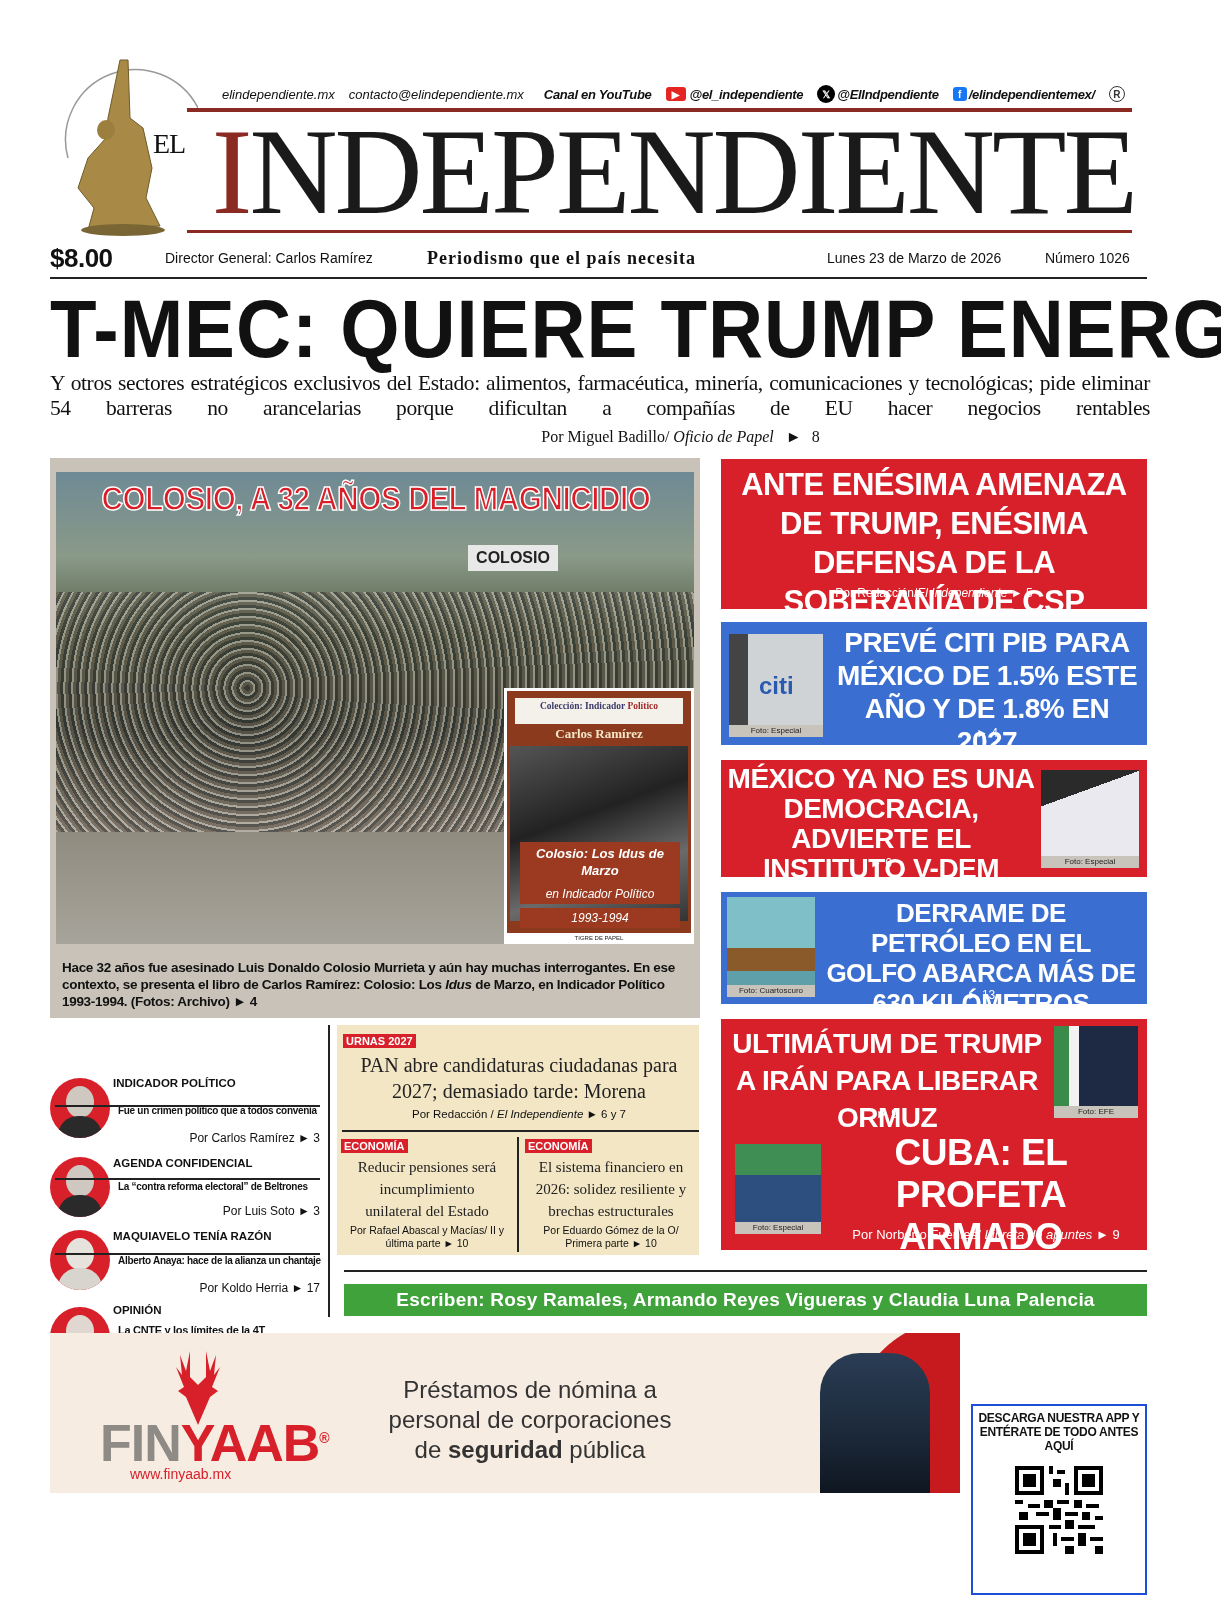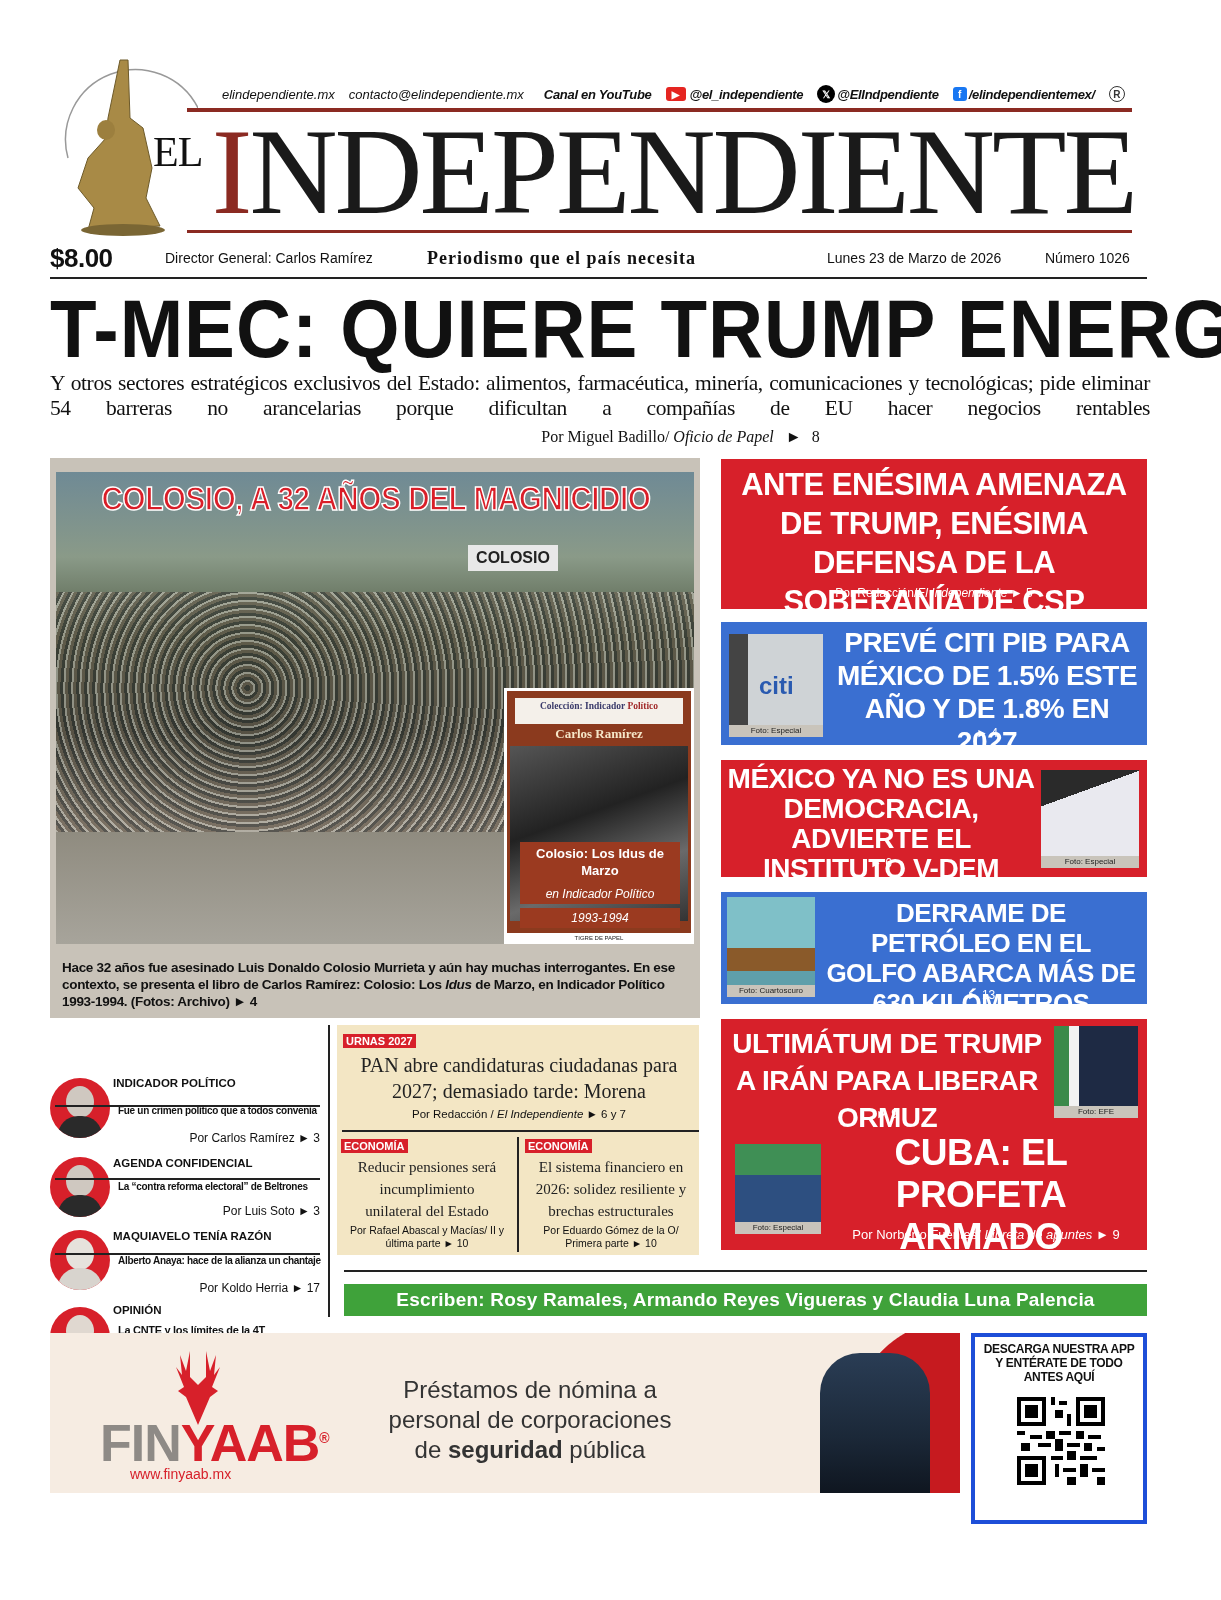--- a/index.html
+++ b/index.html
@@ -10,21 +10,21 @@
   .statue { left: 48px; top: 48px; width: 150px; height: 190px; }
   .topline { left: 222px; top: 84px; width: 940px; height: 20px; font-size: 13px; font-style: italic; display: flex; align-items: center; gap: 14px; white-space: nowrap; }
   .topline .cond { font-weight: bold; letter-spacing: -0.3px; }
   .ico { display: inline-flex; align-items: center; justify-content: center; border-radius: 3px; color: #fff; font-size: 10px; font-style: normal; font-weight: bold; }
   .yt { width: 20px; height: 14px; background: #e52521; }
   .xi { width: 18px; height: 18px; background: #000; border-radius: 50%; }
   .fb { width: 14px; height: 14px; background: #1877f2; }
   .reg { width: 16px; height: 16px; border: 1.5px solid #333; border-radius: 50%; color: #333; font-size: 10px; font-style: normal; }
   .redrule { left: 187px; top: 108px; width: 945px; height: 4px; background: #8b2a22; }
   .redrule2 { left: 187px; top: 230px; width: 945px; height: 3px; background: #8b2a22; }
-  .el { left: 153px; top: 128px; font-family: "Liberation Serif", serif; font-size: 42px; color: #111; letter-spacing: -1px; }
+  .el { left: 153px; top: 128px; font-family: "Liberation Serif", serif; font-size: 28px; color: #111; letter-spacing: -1px; }
   .mastname { left: 190px; top: 112px; width: 945px; height: 120px; font-family: "Liberation Serif", serif; font-size: 122px; line-height: 120px; letter-spacing: -3px; white-space: nowrap; color: #1a1a1a; text-align: right; }
   .mastname .cap { color: #8b2a22; }
 
   .infobar { left: 50px; top: 243px; width: 1097px; height: 30px; display: flex; align-items: center; }
   .price { font-size: 26px; font-weight: bold; width: 115px; letter-spacing: -0.5px; }
   .director { font-size: 14px; width: 262px; }
   .slogan { font-family: "Liberation Serif", serif; font-weight: bold; font-size: 18px; letter-spacing: 1px; width: 400px; }
   .datel { font-size: 14px; width: 218px; }
   .number { font-size: 14px; }
   .infoline { left: 50px; top: 277px; width: 1097px; height: 2px; background: #222; }
@@ -37,21 +37,21 @@
   .lead { left: 50px; top: 458px; width: 650px; height: 560px; background: #c8c2b8; }
   .photo { left: 56px; top: 472px; width: 638px; height: 472px; background: linear-gradient(180deg, #6f8a95 0%, #8a9a88 18%, #4f5a44 35%, #3c4438 55%, #8e8a7e 75%, #a7a49b 100%); overflow: hidden; }
   .crowd { position: absolute; left: 0; top: 120px; width: 100%; height: 240px; background: repeating-radial-gradient(circle at 30% 40%, #2b2b2b 0 3px, #6b5c4e 3px 6px, #cfcac0 6px 8px); opacity: 0.55; }
   .photo-title { left: 66px; top: 480px; width: 620px; text-align: center; font-weight: bold; font-size: 33px; color: #d91e28; letter-spacing: -0.5px; -webkit-text-stroke: 1.5px #fff; transform: scaleX(0.9); white-space: nowrap; }
   .banner-sign { left: 468px; top: 545px; width: 90px; height: 26px; background: #e8e8e8; color: #222; font-weight: bold; font-size: 16px; text-align: center; line-height: 26px; }
   .book { left: 504px; top: 688px; width: 190px; height: 256px; background: #8b3a1e; border: 3px solid #fff; }
   .book-top { left: 515px; top: 698px; width: 168px; height: 26px; background: #f4f0ea; font-family: "Liberation Serif", serif; font-weight: bold; font-size: 9.5px; color: #3a3a6a; text-align: center; padding-top: 3px; }
   .book-top .pol { color: #a12a2a; }
   .book-author { left: 504px; top: 726px; width: 190px; text-align: center; font-family: "Liberation Serif", serif; font-weight: bold; font-size: 13px; color: #f5e6c8; }
   .book-photo { left: 510px; top: 746px; width: 178px; height: 175px; background: linear-gradient(160deg, #555 0%, #222 40%, #6a6a6a 70%, #333 100%); }
-  .book-t1 { left: 520px; top: 842px; width: 160px; height: 42px; background: #9b3a20; color: #fff; font-weight: bold; font-size: 13px; text-align: center; line-height: 17px; padding-top: 3px; }
+  .book-t1 { left: 520px; top: 842px; width: 160px; height: 42px; background: #9b3a20; color: #fff; font-style: italic; font-weight: bold; font-size: 13px; text-align: center; line-height: 17px; padding-top: 3px; }
   .book-t2 { left: 520px; top: 884px; width: 160px; height: 20px; background: #9b3a20; color: #fff; font-style: italic; font-size: 12px; text-align: center; line-height: 20px; }
   .book-t3 { left: 520px; top: 908px; width: 160px; height: 20px; background: #9b3a20; color: #fff; font-style: italic; font-size: 12px; text-align: center; line-height: 20px; }
   .book-foot { left: 504px; top: 933px; width: 190px; text-align: center; font-size: 6px; color: #222; background: #fff; height: 11px; line-height: 11px; }
   .lead-caption { left: 62px; top: 959px; width: 628px; font-size: 13.5px; font-weight: bold; line-height: 17px; letter-spacing: -0.3px; }
 
   
   .card { color: #fff; }
   .red { background: #d7202a; }
   .blue { background: #3a6fd1; }
   .card-title { font-weight: bold; text-align: center; transform-origin: center; letter-spacing: -0.5px; }
@@ -81,21 +81,21 @@
   
   .ad { left: 50px; top: 1333px; width: 910px; height: 160px; background: #f6ece2; overflow: hidden; }
   .ad-red { position: absolute; right: 0; top: 0; width: 200px; height: 160px; background: radial-gradient(circle at 100% 60%, #c61a1f 0 110px, transparent 111px); }
   .ad-cop { position: absolute; right: 30px; top: 20px; width: 110px; height: 140px; background: linear-gradient(180deg,#2a3d55 0%, #1b2838 60%, #0f1620 100%); border-radius: 40px 40px 0 0; }
   .ad-logo { position: absolute; left: 50px; top: 80px; font-weight: bold; font-size: 52px; letter-spacing: -1px; }
   .ad-logo .fin { color: #8e8a86; }
   .ad-logo .yaab { color: #d7202a; }
   .ad-deer { position: absolute; left: 118px; top: 14px; width: 60px; height: 80px; }
   .ad-url { position: absolute; left: 80px; top: 133px; font-size: 14px; color: #d7202a; }
   .ad-text { position: absolute; left: 300px; top: 42px; width: 360px; text-align: center; font-size: 24px; line-height: 30px; color: #333; }
-  .qrbox { left: 971px; top: 1333px; width: 176px; height: 191px; border: 4px solid #1d4ed8; background: #fff; }
+  .qrbox { left: 971px; top: 1404px; width: 176px; height: 191px; border: 2px solid #1d4ed8; background: #fff; }
   .qr-text { position: absolute; left: 0; top: 5px; width: 100%; text-align: center; font-weight: bold; font-size: 12px; line-height: 14px; letter-spacing: -0.3px; }
   .qr { position: absolute; left: 42px; top: 60px; width: 88px; height: 88px; }
 </style>
 </head>
 <body>
 
 <svg class="abs statue" viewBox="0 0 150 190">
   <path d="M20 110 A70 70 0 0 1 150 60" fill="none" stroke="#999" stroke-width="1.5"></path>
   <path d="M72 12 L80 12 L82 70 L95 80 L104 120 L98 150 L112 178 L40 182 L46 160 L30 140 L40 110 L58 90 L60 70 Z" fill="#a88a46" stroke="#6d5a2a" stroke-width="1"></path>
   <ellipse cx="58" cy="82" rx="9" ry="10" fill="#9c7f3e"></ellipse>

